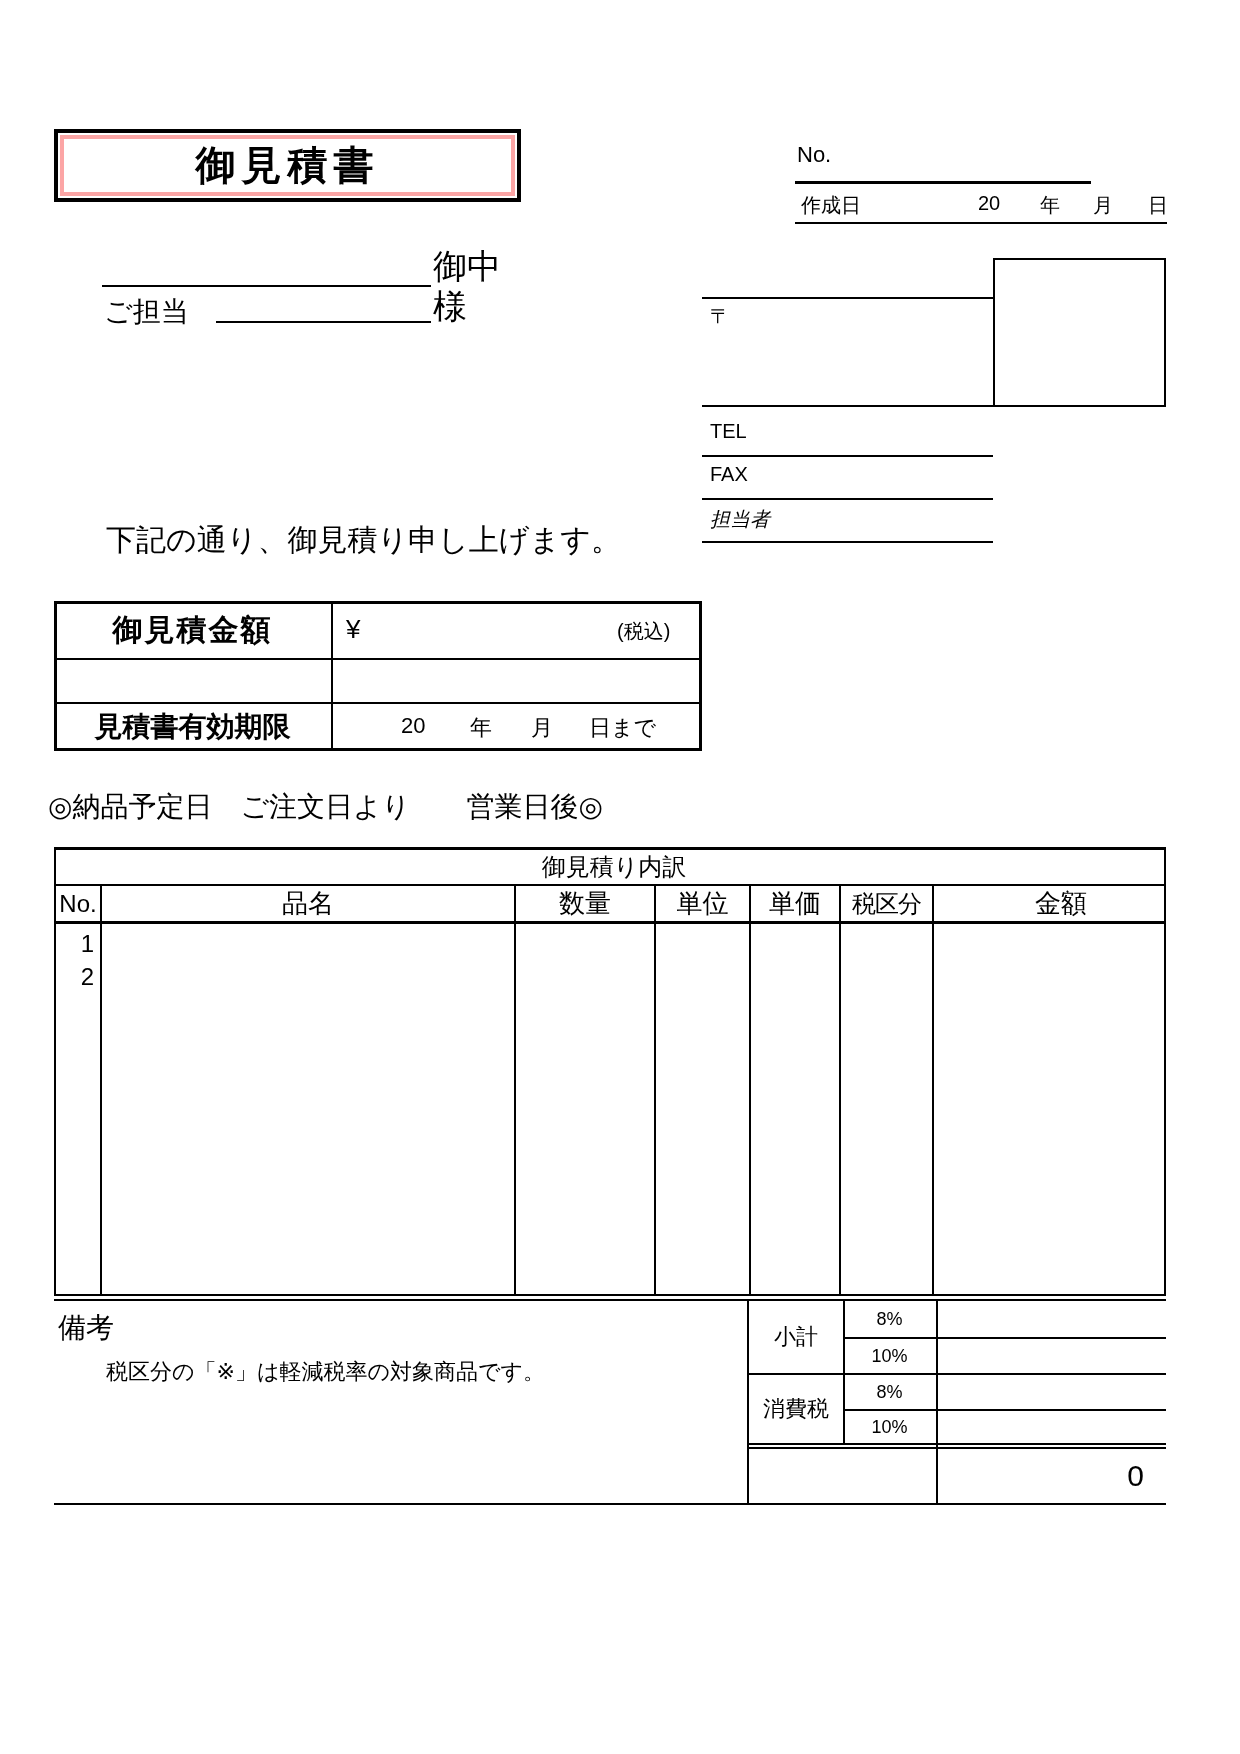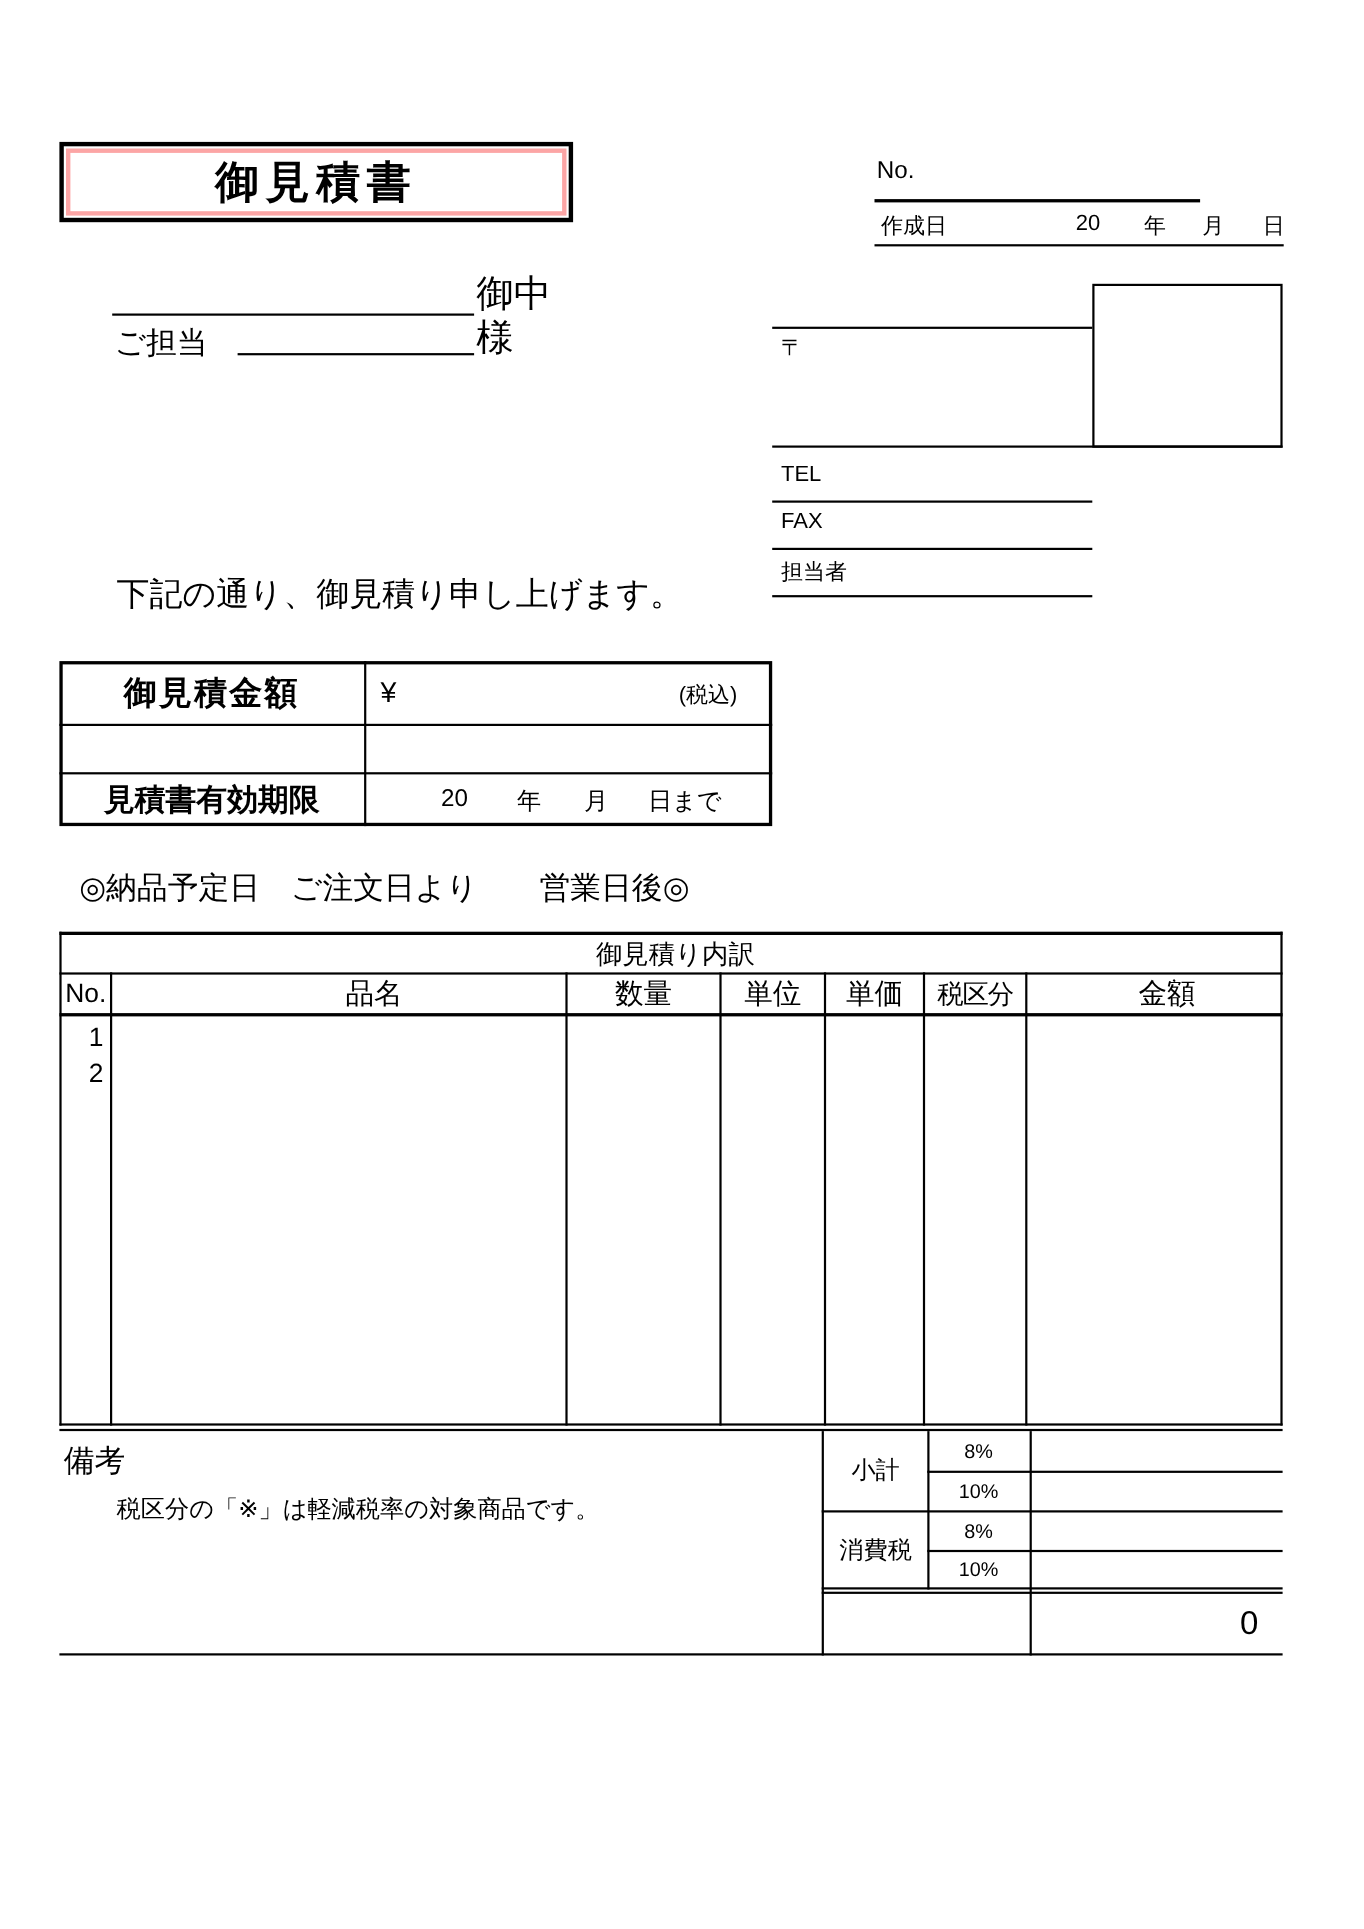--- a/index.html
+++ b/index.html
@@ -64,21 +64,21 @@
 
   <div class="ln" style="left:702px; top:297px; width:291px; height:2px;"></div>
   <div class="abs" style="left:710px; top:303px; font-size:20px;">〒</div>
   <div class="stamp-box"></div>
   <div class="ln" style="left:702px; top:405px; width:464px; height:2px;"></div>
 
   <div class="abs" style="left:710px; top:420px; font-size:20px;">TEL</div>
   <div class="ln" style="left:702px; top:455px; width:291px; height:2px;"></div>
   <div class="abs" style="left:710px; top:463px; font-size:20px;">FAX</div>
   <div class="ln" style="left:702px; top:498px; width:291px; height:2px;"></div>
-  <div class="abs" style="left:710px; top:506px; font-size:20px;">担当者</div>
+  <div class="abs" style="left:710px; top:506px; font-size:20px;font-style:italic;">担当者</div>
   <div class="ln" style="left:702px; top:541px; width:291px; height:2px;"></div>
 
   <div class="abs" style="left:106px; top:520px; font-size:30px;">下記の通り、御見積り申し上げます。</div>
 
   <div class="sum-box"></div>
   <div class="ln" style="left:331px; top:601px; width:2px; height:150px;"></div>
   <div class="ln" style="left:54px; top:658px; width:648px; height:2px;"></div>
   <div class="ln" style="left:54px; top:702px; width:648px; height:2px;"></div>
 
   <div class="cell bold" style="left:54px; top:603px; width:277px; height:55px; font-size:30px; letter-spacing:2px;">御見積金額</div>
@@ -86,39 +86,39 @@
   <div class="abs" style="left:617px; top:618px; font-size:20px;">(税込)</div>
 
   <div class="cell" style="left:333px; top:660px; width:369px; height:42px;"></div>
 
   <div class="cell bold" style="left:54px; top:704px; width:277px; height:45px; font-size:28px;">見積書有効期限</div>
   <div class="abs" style="left:401px; top:713px; font-size:22px;">20</div>
   <div class="abs" style="left:470px; top:713px; font-size:22px;">年</div>
   <div class="abs" style="left:531px; top:713px; font-size:22px;">月</div>
   <div class="abs" style="left:589px; top:713px; font-size:22px;">日まで</div>
 
-  <div class="abs" style="left:72px; top:788px; font-size:28px;">◎納品予定日　ご注文日より　　営業日後◎</div>
+  <div class="abs" style="left:48px; top:788px; font-size:28px;">◎納品予定日　ご注文日より　　営業日後◎</div>
 
   <div class="ln" style="left:54px; top:847px; width:1112px; height:3px;"></div>
   <div class="cell" style="left:54px; top:852px; width:1120px; height:30px; font-size:24px;">御見積り内訳</div>
 
   <div class="ln" style="left:54px; top:884px; width:1112px; height:2px;"></div>
   <div class="ln" style="left:54px; top:921px; width:1112px; height:3px;"></div>
 
   <div class="ln" style="left:54px; top:847px; width:2px; height:449px;"></div>
   <div class="ln" style="left:1164px; top:847px; width:2px; height:449px;"></div>
   <div class="ln" style="left:100px; top:884px; width:2px; height:412px;"></div>
   <div class="ln" style="left:514px; top:884px; width:2px; height:412px;"></div>
   <div class="ln" style="left:654px; top:884px; width:2px; height:412px;"></div>
   <div class="ln" style="left:749px; top:884px; width:2px; height:412px;"></div>
   <div class="ln" style="left:839px; top:884px; width:2px; height:412px;"></div>
   <div class="ln" style="left:932px; top:884px; width:2px; height:412px;"></div>
 
   <div class="cell" style="left:56px; top:886px; width:44px; height:35px; font-size:24px;">No.</div>
-  <div class="cell" style="left:102px; top:886px; width:476px; height:35px; font-size:26px;">品名</div>
+  <div class="cell" style="left:102px; top:886px; width:412px; height:35px; font-size:26px;">品名</div>
   <div class="cell" style="left:516px; top:886px; width:138px; height:35px; font-size:26px;text-align:center;">数量</div>
   <div class="cell" style="left:656px; top:886px; width:93px; height:35px; font-size:26px;">単位</div>
   <div class="cell" style="left:751px; top:886px; width:88px; height:35px; font-size:26px;">単価</div>
   <div class="cell" style="left:841px; top:886px; width:91px; height:35px; font-size:24px; letter-spacing:-1px;">税区分</div>
   <div class="cell" style="left:934px; top:886px; width:230px; height:35px; font-size:26px;padding-left:24px;">金額</div>
 
   <div class="cell right" style="left:56px; top:929px; width:38px; height:30px; font-size:24px;">1</div>
   <div class="cell right" style="left:56px; top:962px; width:38px; height:30px; font-size:24px;">2</div>
 
   <div class="ln" style="left:54px; top:1294px; width:1112px; height:2px;"></div>

